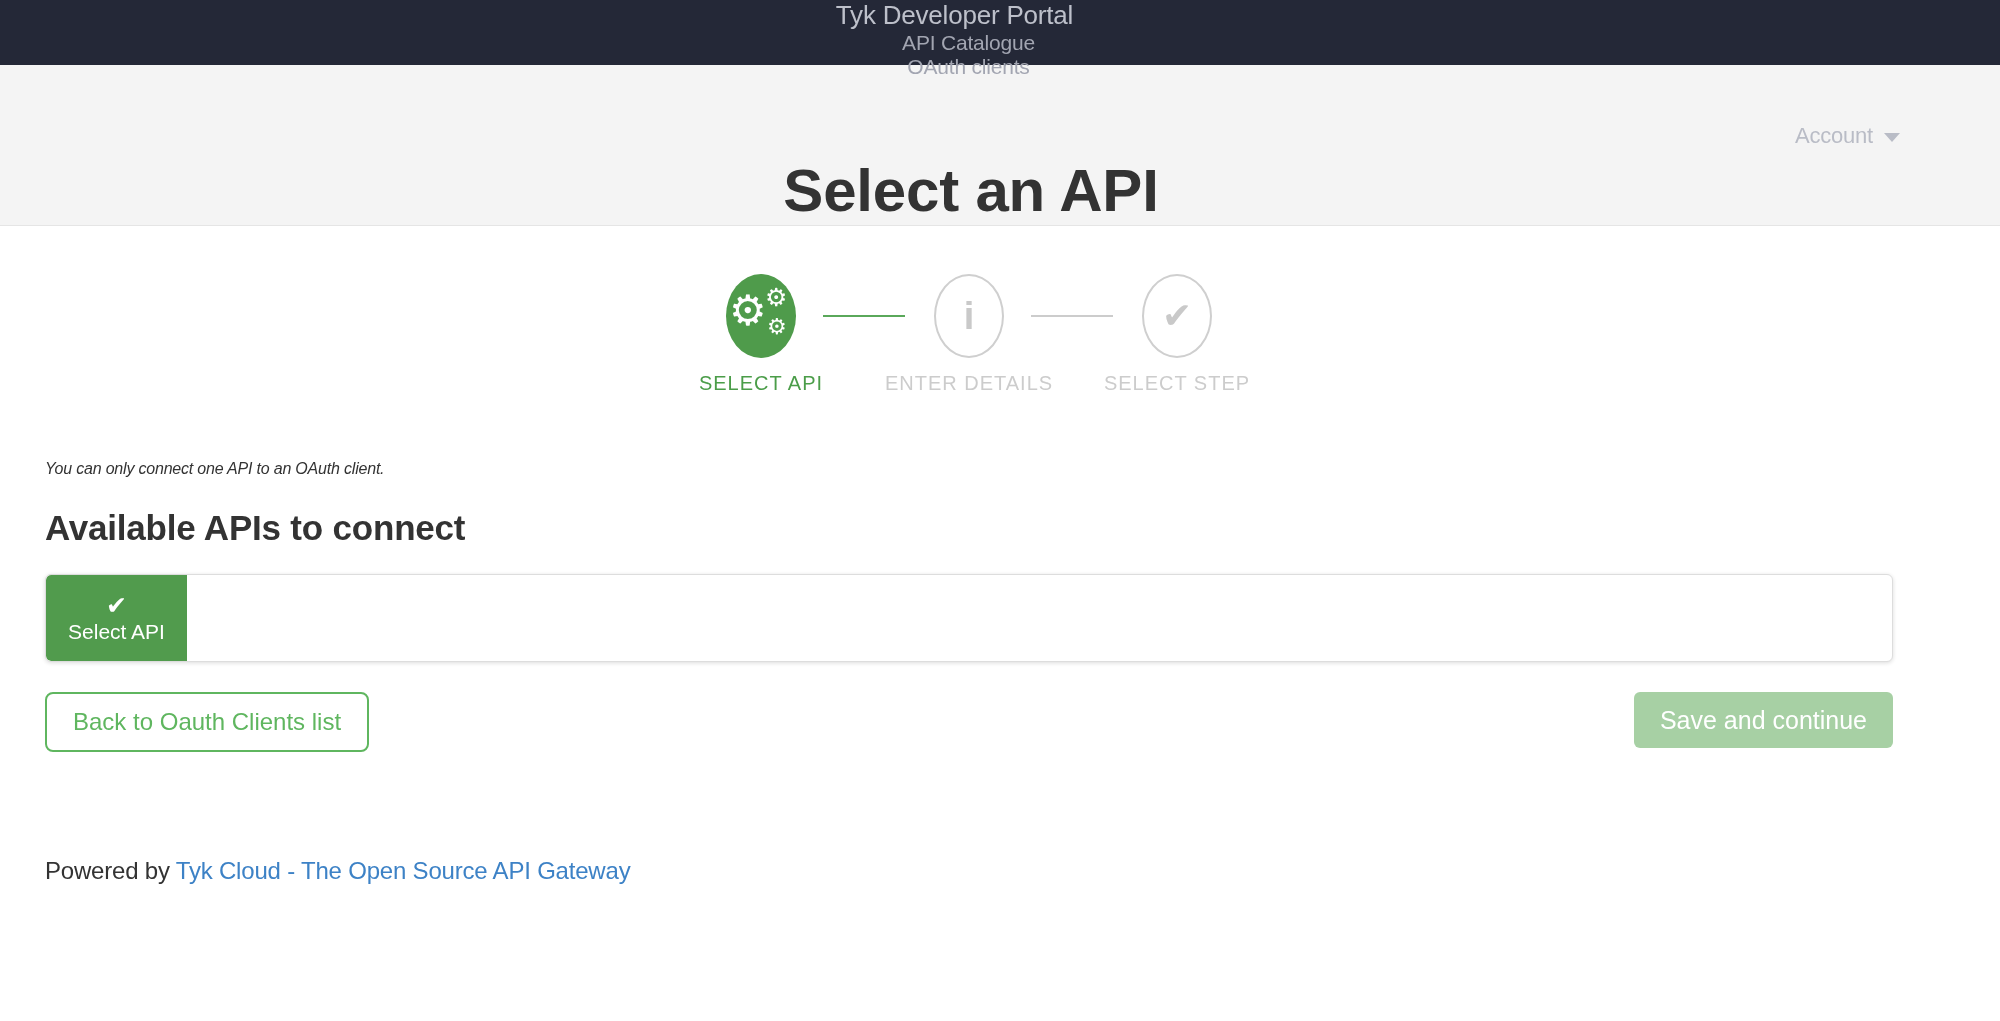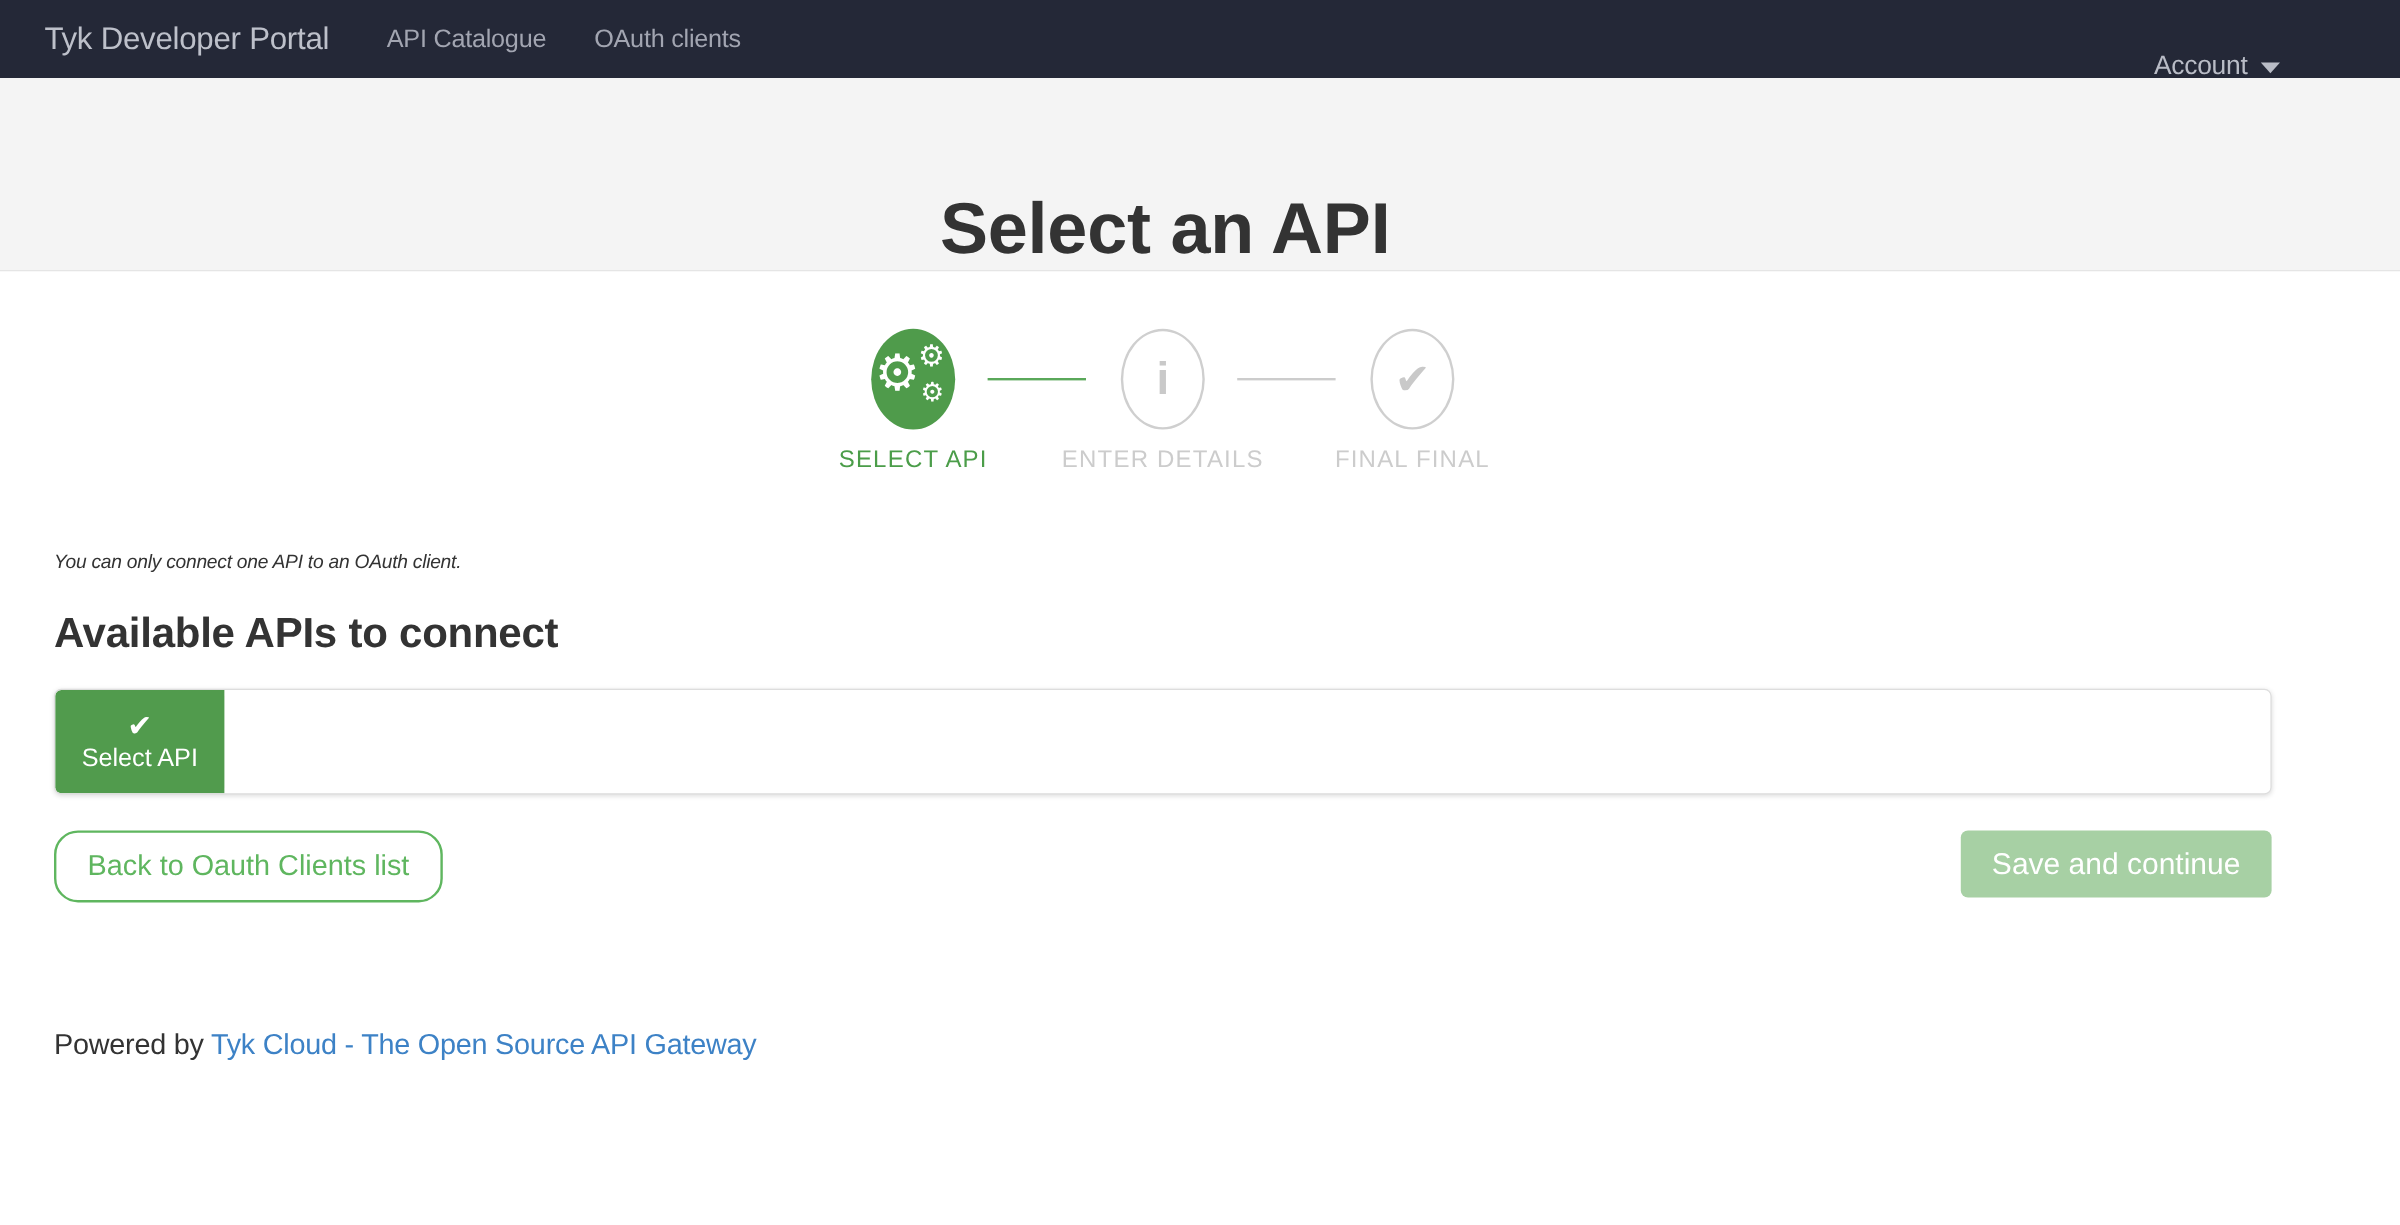--- a/index.html
+++ b/index.html
@@ -11,20 +11,21 @@
     letter-spacing: -0.2px;
   }
 
   
   .navbar {
     height: 65px;
     background: #242837;
     display: flex;
     align-items: center;
     padding: 0 100px 0 37px;
+    flex-direction: column;
   }
   .brand {
     color: #bdc0ca;
     font-size: 26px;
     margin-right: 28px;
     text-decoration: none;
     cursor: pointer;
   }
   .navlink {
     color: #a2a5b1;
@@ -167,21 +168,21 @@
     margin-top: 30px;
     display: flex;
     justify-content: space-between;
     align-items: flex-start;
   }
   .back-btn {
     height: 60px;
     padding: 0 26px;
     background: #ffffff;
     border: 2px solid #5fb65f;
-    border-radius: 20px;
+    border-radius: 8px;
     color: #5fb65f;
     font-family: inherit;
     font-size: 24px;
     cursor: pointer;
   }
   .save-btn {
     height: 56px;
     padding: 0 26px;
     background: #a7d0a4;
     border: none;
@@ -234,21 +235,21 @@
       </div>
       <div class="step-label inactive">ENTER DETAILS</div>
     </div>
 
     <div class="connector connector-2"></div>
 
     <div class="step step-3">
       <div class="step-circle inactive">
         <span class="check-glyph">✔</span>
       </div>
-      <div class="step-label inactive">FINAL FINAL</div>
+      <div class="step-label inactive">SELECT STEP</div>
     </div>
   </div>
 
   <p class="note">You can only connect one API to an OAuth client.</p>
 
   <h2 class="section-title">Available APIs to connect</h2>
 
   <div class="api-row">
     <button class="select-api-btn">
       <span class="select-api-check">✔</span>

